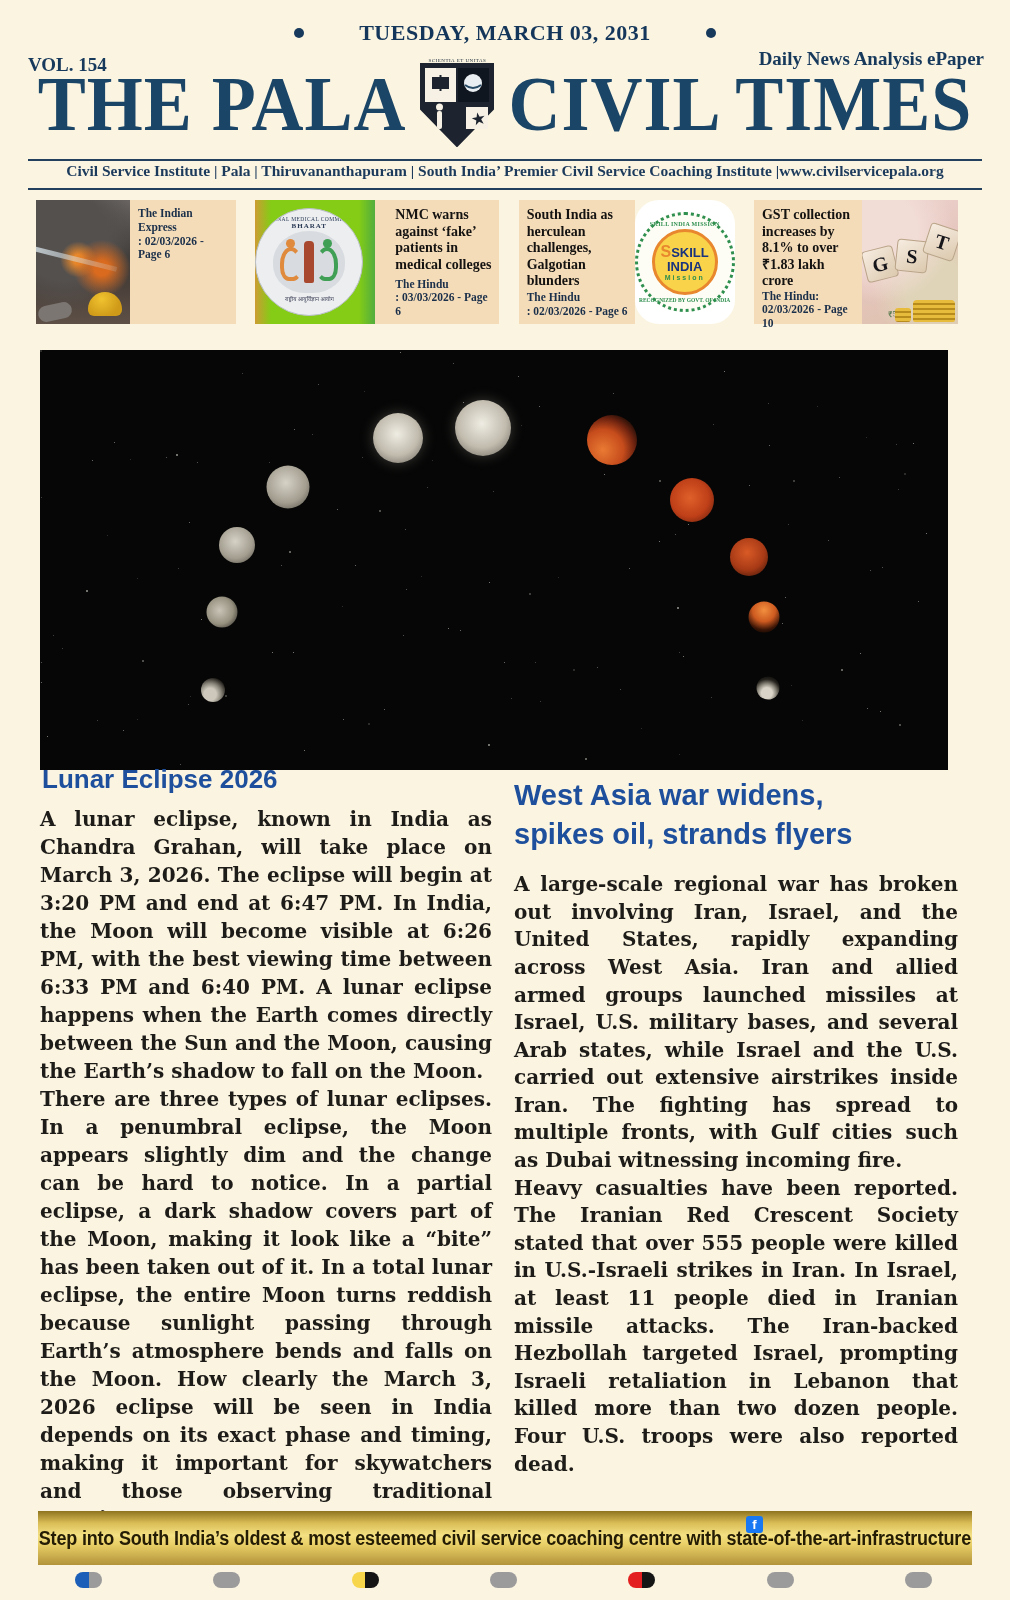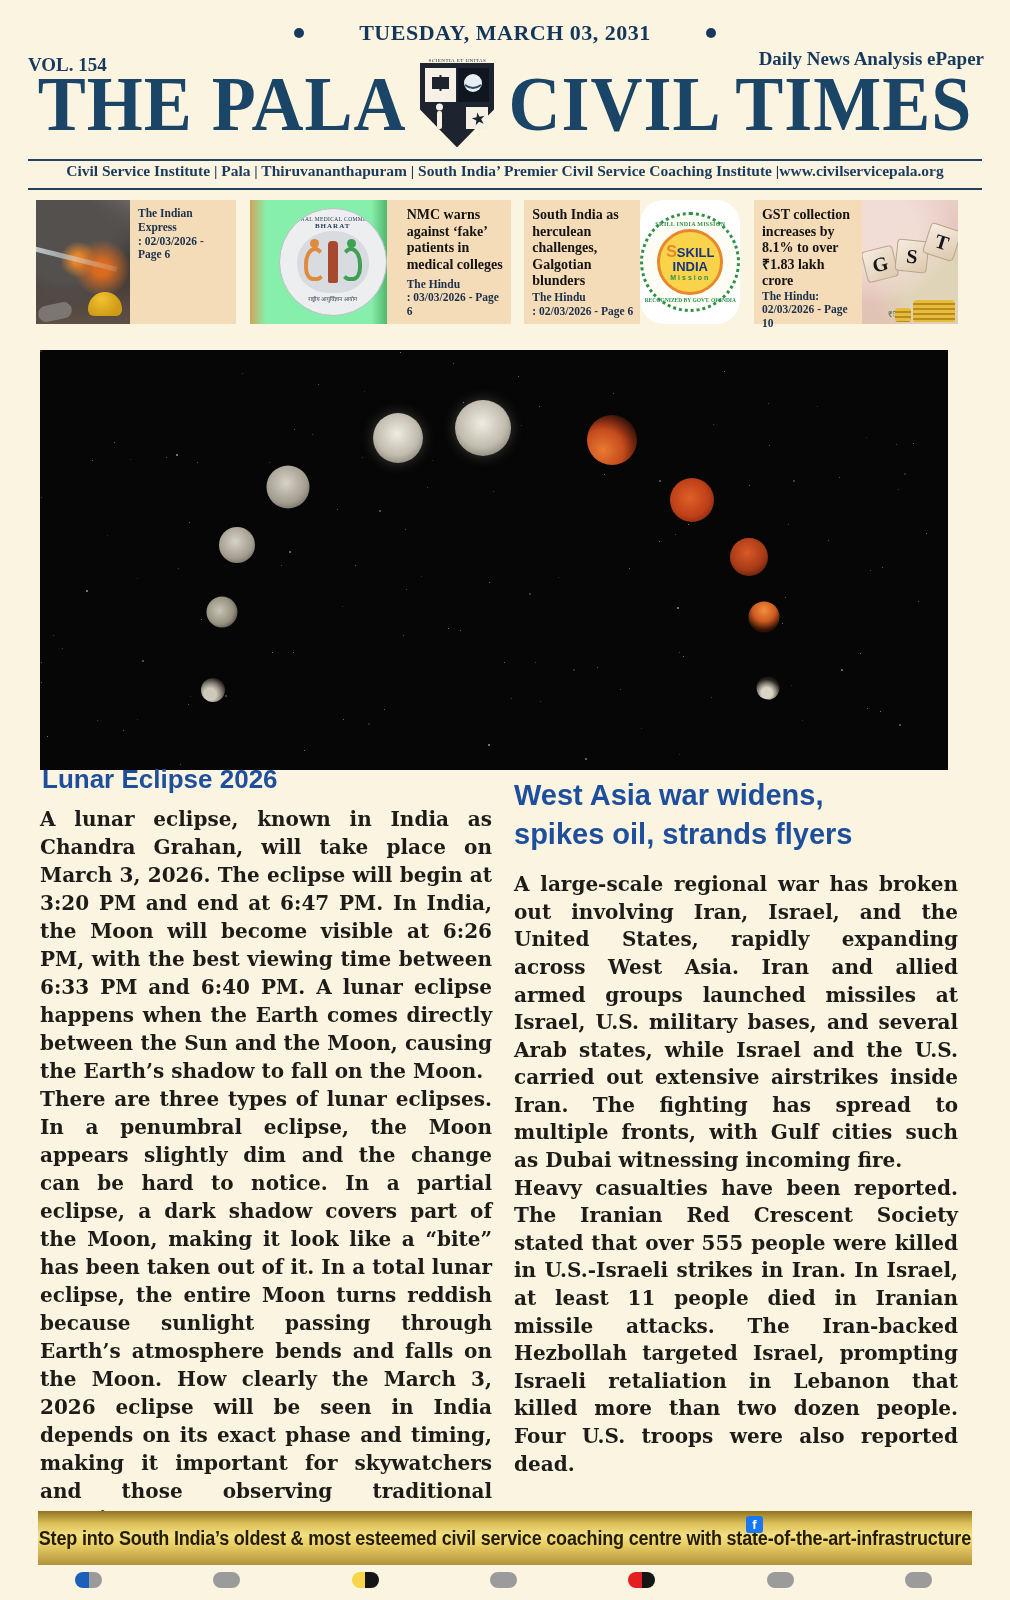--- a/index.html
+++ b/index.html
@@ -32,21 +32,21 @@
   
   .fire-art{width:94px;background:
       radial-gradient(circle at 70% 55%, #d96a1e 0 8%, rgba(217,106,30,0) 30%),
       radial-gradient(circle at 45% 48%, #e8882a 0 6%, rgba(232,136,42,0) 22%),
       radial-gradient(circle at 30% 30%, #54504e 0 40%, rgba(84,80,78,0) 70%),
       linear-gradient(180deg,#6b6663 0%,#3a3734 45%,#4a403a 70%,#5e5046 100%);}
   .fire-art:before{content:"";position:absolute;left:-8px;top:56px;width:90px;height:5px;background:linear-gradient(90deg,rgba(214,226,232,.85),rgba(214,226,232,.15));transform:rotate(14deg);}
   .fire-art:after{content:"";position:absolute;right:8px;bottom:8px;width:34px;height:24px;border-radius:17px 17px 6px 6px;background:radial-gradient(circle at 40% 30%,#f0c22f,#cf9a18 70%);}
   .glove{position:absolute;left:2px;bottom:4px;width:34px;height:16px;border-radius:8px;background:#7b7672;transform:rotate(-12deg);}
   
-  .nmc-art{width:137px;background:#86efac;display:flex;align-items:center;justify-content:flex-end;}
+  .nmc-art{width:120px;background:#84cc16;display:flex;align-items:center;justify-content:flex-start;}
   .nmc-art:before{content:"";position:absolute;left:0;top:0;bottom:0;width:16px;background:linear-gradient(90deg,rgba(230,140,60,.75),rgba(230,140,60,0));}
   .nmc-art:after{content:"";position:absolute;right:0;top:0;bottom:0;width:16px;background:linear-gradient(270deg,rgba(60,160,80,.7),rgba(60,160,80,0));}
   .nmc-circle{width:106px;height:106px;border-radius:50%;background:#eceef0;border:1px solid #b9bfc6;display:flex;flex-direction:column;align-items:center;overflow:hidden;position:relative;z-index:2;}
   .nmc-arc-text{font-size:5.5px;color:#2a3a55;margin-top:7px;letter-spacing:.4px;white-space:nowrap;}
   .nmc-bharat{font-size:7px;color:#2a3a55;font-weight:bold;letter-spacing:1px;}
   .nmc-inner{width:72px;height:62px;margin-top:1px;border-radius:50% 50% 45% 45%;background:#d8dbdf;position:relative;}
   .nmc-fig{position:absolute;width:22px;height:34px;border-radius:50% 50% 40% 40%;top:16px;}
   .nmc-fig.orange{left:7px;border:4px solid #df8a3c;border-right-color:transparent;background:transparent;box-sizing:border-box;}
   .nmc-fig.green{right:7px;border:4px solid #3f9f55;border-left-color:transparent;background:transparent;box-sizing:border-box;}
   .nmc-head{position:absolute;top:8px;width:9px;height:9px;border-radius:50%;}

